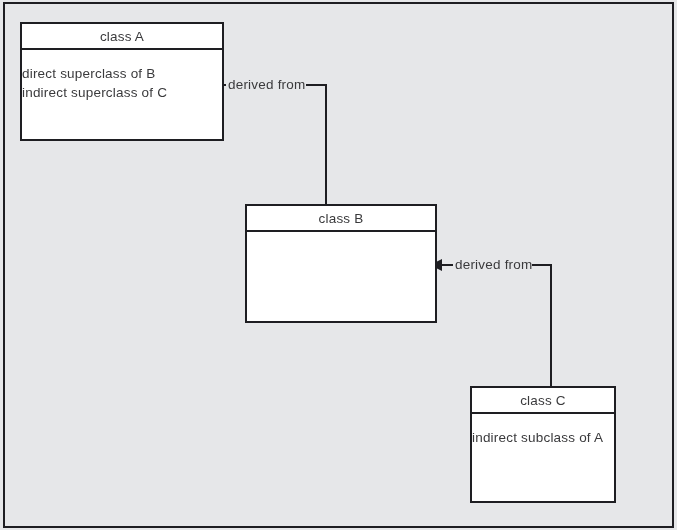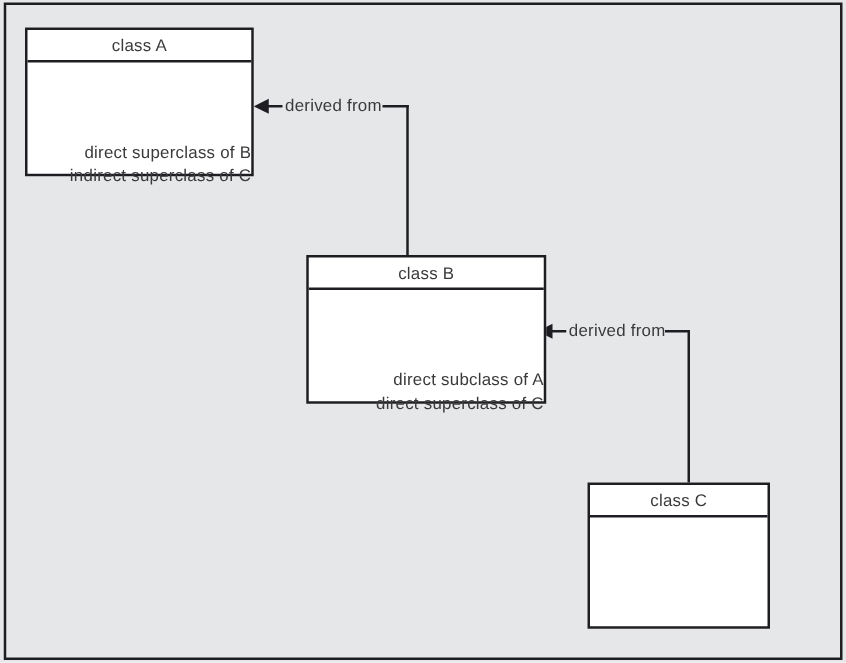--- a/index.html
+++ b/index.html
@@ -29,28 +29,27 @@
   .class-box .box-header{
     height:26px;
     border-bottom:2px solid var(--line);
     display:flex; align-items:center; justify-content:center;
     font-size:13.5px;
     color:var(--text);
     letter-spacing:0.2px;
   }
   .class-box .box-body{
     padding-top:14px;
-    text-align:right;
+    text-align:left;
     font-size:13.5px;
     line-height:19px;
     color:var(--text);
     letter-spacing:0.2px;
-    margin-top:48px;
   }
-  #box-a{ left:20px;  top:22px;  width:183px; height:119px; }
+  #box-a{ left:20px;  top:22px;  width:204px; height:119px; }
   #box-b{ left:245px; top:204px; width:192px; height:119px; }
   #box-c{ left:470px; top:386px; width:146px; height:117px; }
   .connector-svg{
     position:absolute; left:0; top:0;
     width:677px; height:530px;
     pointer-events:none;
   }
   .connector-svg line{ stroke:var(--line); stroke-width:2; }
   .connector-svg polygon{ fill:var(--line); }
   .connector-label{
@@ -91,27 +90,24 @@
   <div class="class-box" id="box-a">
     <div class="box-header">class A</div>
     <div class="box-body">
       <div>direct superclass of B</div>
       <div>indirect superclass of C</div>
     </div>
   </div>
 
   <div class="class-box" id="box-b">
     <div class="box-header">class B</div>
-    <div class="box-body">
-      <div>direct subclass of A</div>
-      <div>direct superclass of C</div>
-    </div>
   </div>
 
   <div class="class-box" id="box-c">
     <div class="box-header">class C</div>
     <div class="box-body">
+      <div>indirect subclass of A</div>
     </div>
   </div>
 
   <span class="connector-label" id="label-1">derived from</span>
   <span class="connector-label" id="label-2">derived from</span>
 </div>
 
 </body></html>

